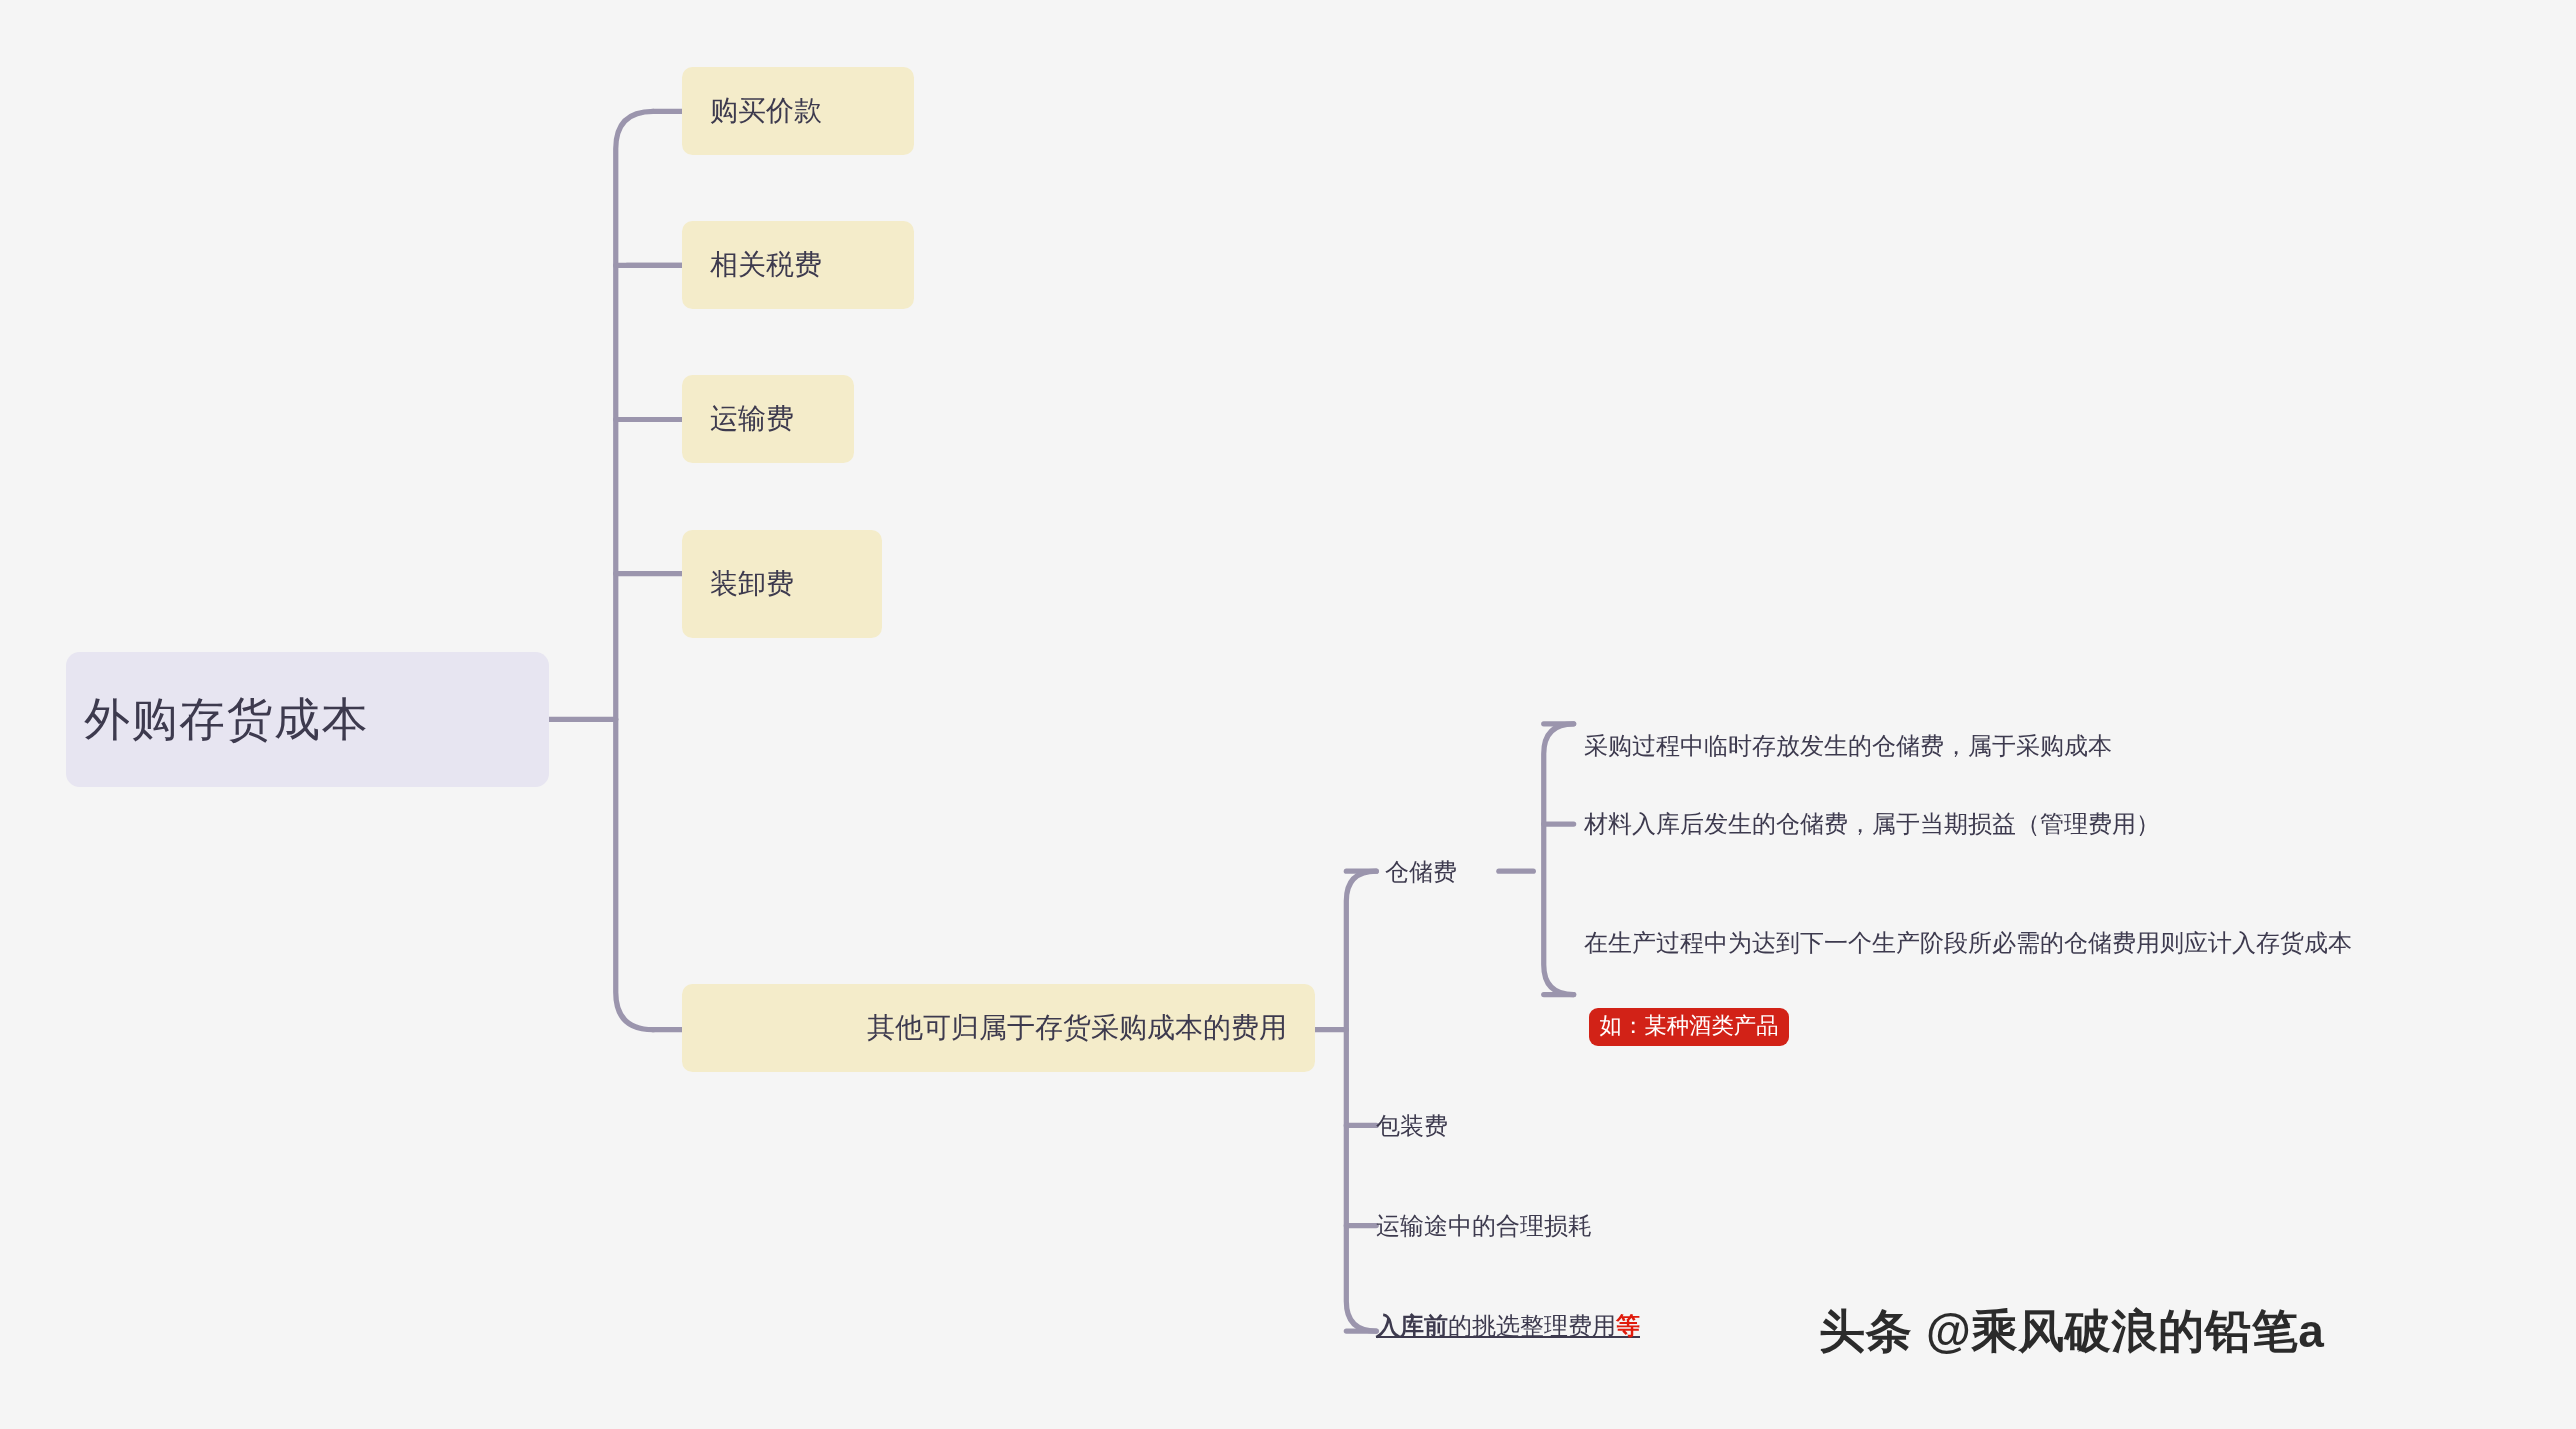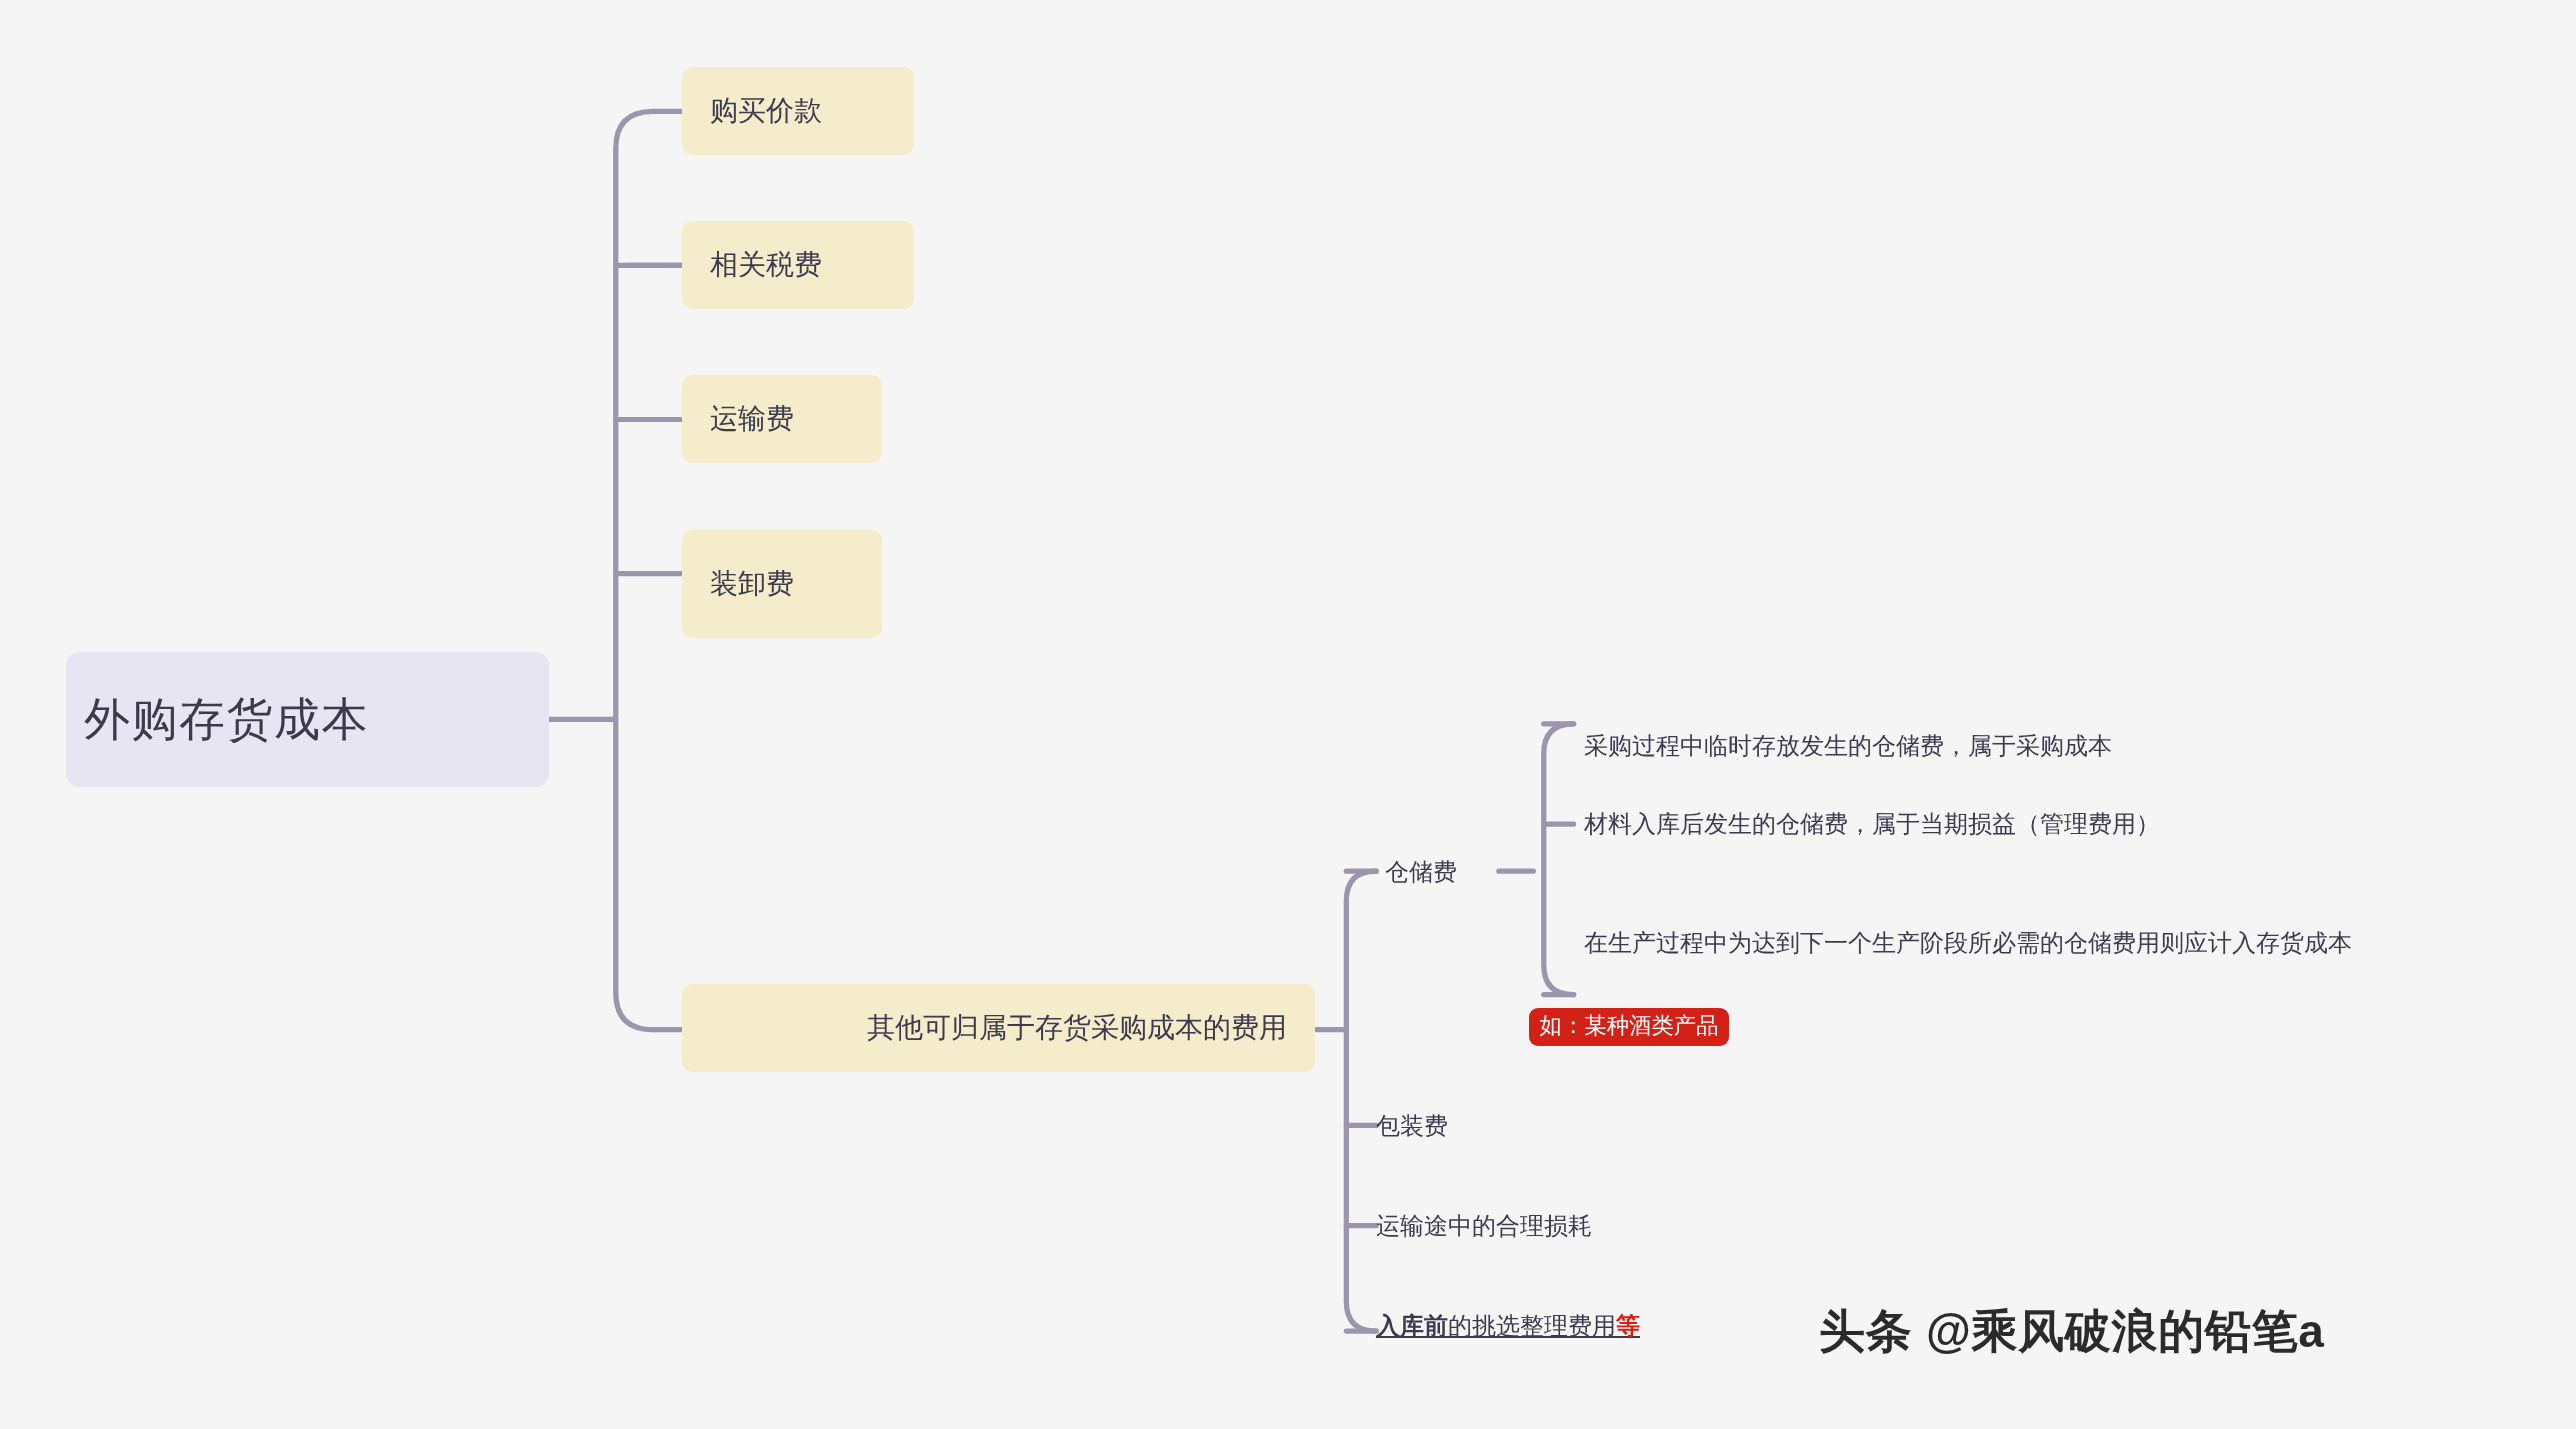--- a/index.html
+++ b/index.html
@@ -58,21 +58,21 @@
   }
   .l1-node .label {
     font-size: 28px;
     color: #3d3a4e;
     white-space: nowrap;
     line-height: 1.2;
   }
 
   #n-purchase  { left: 682px; top: 67px;   width: 232px; height: 88px; }
   #n-tax       { left: 682px; top: 221px;  width: 232px; height: 88px; }
-  #n-freight   { left: 682px; top: 375px;  width: 200px; height: 88px; }
+  #n-freight   { left: 682px; top: 375px;  width: 172px; height: 88px; }
   #n-loading   { left: 682px; top: 530px;  width: 200px; height: 108px; }
   #n-other     { left: 682px; top: 984px; width: 633px; height: 88px; justify-content: flex-end; }
 
   
   .l2-node, .l3-node {
     position: absolute;
     color: #3d3a4e;
     line-height: 1.55;
   }
   .l2-node .label, .l3-node .label {
@@ -95,21 +95,21 @@
 
   .l3-node .label {
     font-size: 24px;
     white-space: normal;
     display: block;
   }
 
   
   .badge {
     position: absolute;
-    left: 1529px;
+    left: 1589px;
     top: 1008px;
     background: #d22217;
     color: #ffffff;
     font-size: 22.4px;
     border-radius: 9px;
     padding: 6px 10.5px 7.5px 10.5px;
     line-height: 1.1;
     white-space: nowrap;
     box-sizing: border-box;
   }

